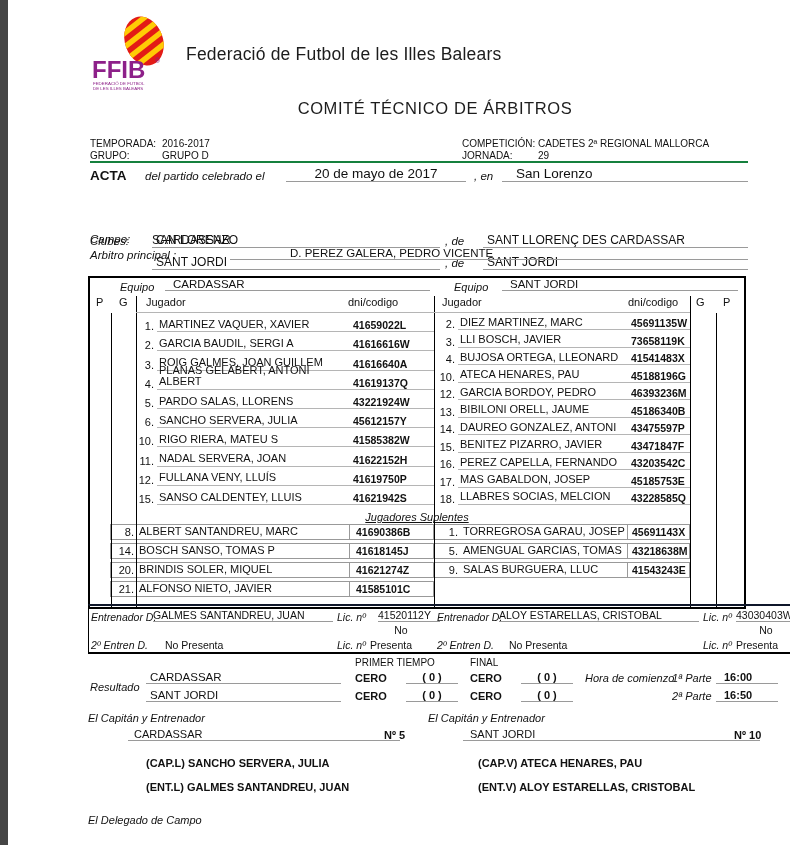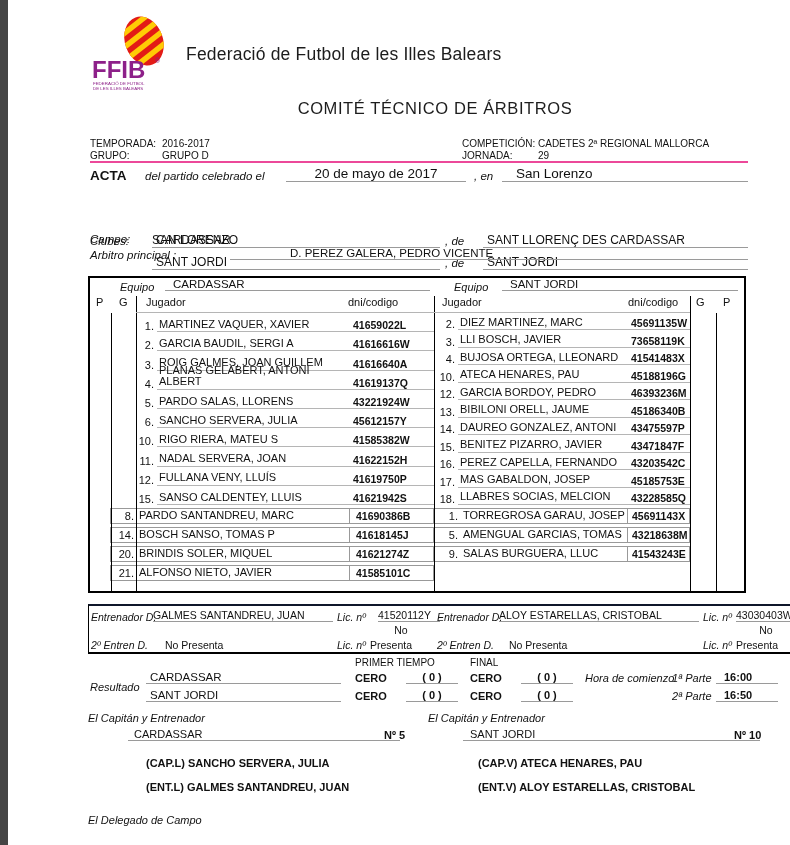--- a/index.html
+++ b/index.html
@@ -11,21 +11,21 @@
   .abs { position:absolute; }
   .it { font-style:italic; }
   .b  { font-weight:bold; }
   .edge { position:absolute; left:0; top:0; width:8px; height:845px; background:#454545; }
 
   
   .fed-title { left:186px; top:44px; font-size:17.5px; color:#1c1c1c; letter-spacing:0.2px; }
   .committee { left:88px; top:99px; width:694px; text-align:center; font-size:16.5px; letter-spacing:0.6px; color:#1c1c1c; }
 
   
-  .meta { left:90px; top:137px; width:658px; height:26px; border-bottom:2px solid #ec4899; font-size:10px; }
+  .meta { left:90px; top:137px; width:658px; height:26px; border-bottom:2px solid #15803d; font-size:10px; }
   .meta span { position:absolute; white-space:nowrap; }
 
   
   .acta { left:90px; top:166px; width:658px; height:20px; font-size:11.5px; }
   .acta span { position:absolute; white-space:nowrap; }
   .field { border-bottom:1px solid #9a9a9a; }
   .acta .big { font-size:13.5px; }
 
   .clubline { left:90px; width:658px; height:19px; font-size:11.5px; }
   .clubline span { position:absolute; white-space:nowrap;margin-top:44px; }
@@ -289,27 +289,30 @@
             <span class="pdni">45185753E</span>
           </div>
           <div class="prow">
             <span class="pnum">18.</span>
             <span class="pname">LLABRES SOCIAS, MELCION</span>
             <span class="pdni">43228585Q</span>
           </div>
         </div>
     </div>
 
+    <div class="subs-title-row">
+      <span>Jugadores Suplentes</span>
+    </div>
 
     <div class="subs-wrap">
       <div class="half-left subs">
           <div class="subrow">
             <span class="nbox">
               <span class="pnum">8.</span>
-              <span class="pname">PARDO SANTANDREU, MARC</span>
+              <span class="pname">ALBERT SANTANDREU, MARC</span>
             </span>
             <span class="pdni">41690386B</span>
           </div>
           <div class="subrow">
             <span class="nbox">
               <span class="pnum">14.</span>
               <span class="pname">BOSCH SANSO, TOMAS P</span>
             </span>
             <span class="pdni">41618145J</span>
           </div>

